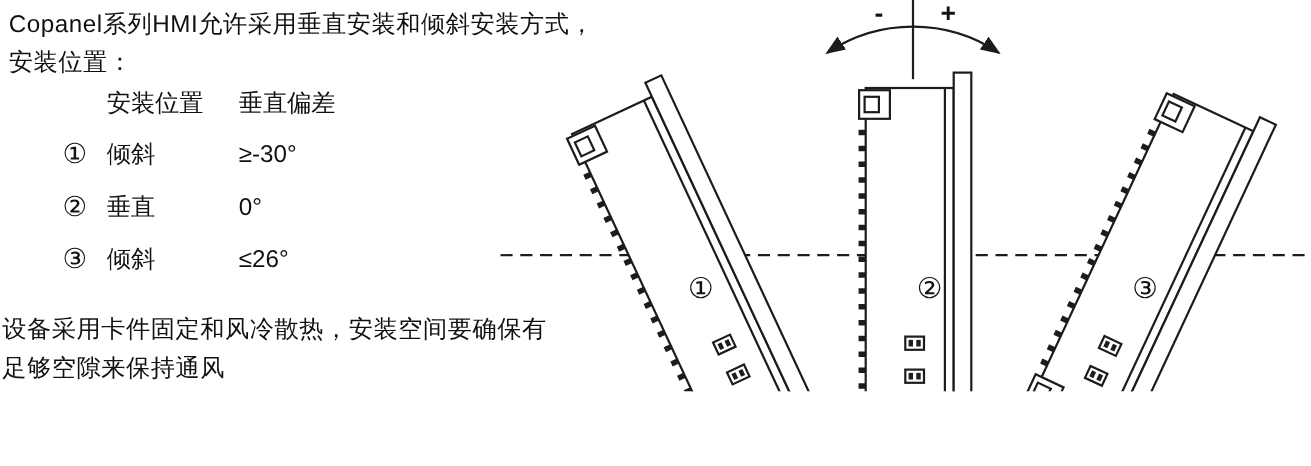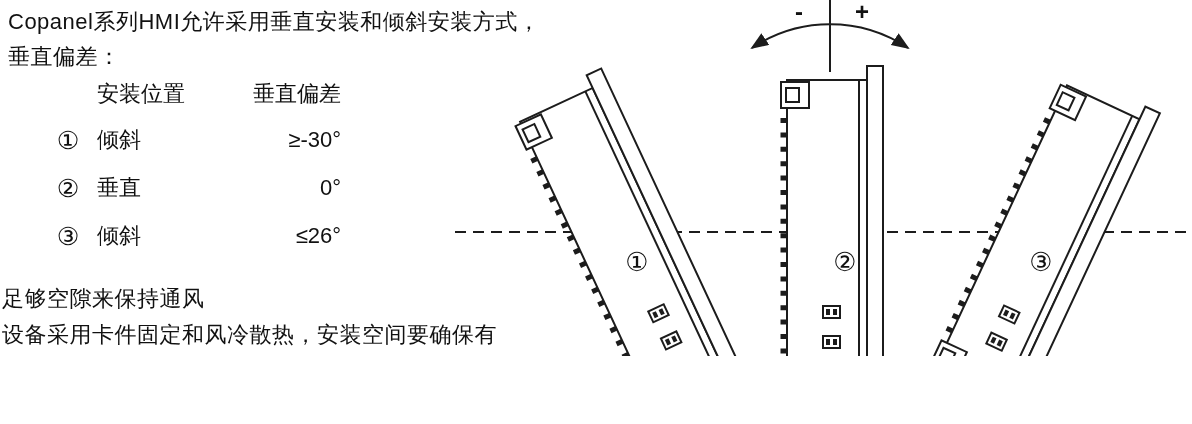--- a/index.html
+++ b/index.html
@@ -7,42 +7,42 @@
   body { font-family:"Liberation Sans","DejaVu Sans",sans-serif; }
   .canvas { position:relative; width:1192px; height:356px; background:#fff; color:#111; overflow:hidden;text-decoration:underline; }
 
   .intro { position:absolute; left:8px; top:4px; font-size:22px; line-height:35px; letter-spacing:.5px; }
 
   .mount-table { position:absolute; left:39px; top:72px; display:grid;
                  grid-template-columns:58px 120px 124px;
                  grid-template-rows:44px 48px 48px 48px;
                  align-items:center; font-size:22px; }
   .mt-marker { font-size:25px; text-align:center; }
-  .mt-center { text-align:right; }
+  .mt-center { text-align:left; }
 
   .note { position:absolute; left:2px; top:281px; font-size:22px; line-height:36px; letter-spacing:.5px; }
 
   .diagram { position:absolute; left:0; top:0; }
   .diagram rect, .diagram line, .diagram path { stroke:#1c1c1c; stroke-width:2; fill:#fff; }
   .diagram line, .diagram .arc { fill:none; }
   .diagram .teeth { stroke-width:7; stroke-dasharray:5 9.4; fill:none; }
   .diagram .pin { fill:#1c1c1c; stroke:none; }
   .diagram .centerline { stroke-dasharray:11 7; }
   .diagram text { fill:#111; stroke:none; font-size:26px; text-anchor:middle; }
   .diagram text.sign { font-size:24px; font-weight:bold; }
   .diagram .arrow-fill { fill:#1c1c1c; stroke:none; }
 </style>
 </head>
 <body>
 
 <div class="canvas">
 
   <div class="intro">
     <div>Copanel系列HMI允许采用垂直安装和倾斜安装方式，</div>
-    <div>垂直偏差：</div>
+    <div>安装位置：</div>
   </div>
 
   <div class="mount-table">
     <div></div>
     <div>安装位置</div>
     <div class="mt-center">垂直偏差</div>
 
     <div class="mt-marker">①</div>
     <div>倾斜</div>
     <div class="mt-center">≥-30°</div>
@@ -50,22 +50,22 @@
     <div class="mt-marker">②</div>
     <div>垂直</div>
     <div class="mt-center">0°</div>
 
     <div class="mt-marker">③</div>
     <div>倾斜</div>
     <div class="mt-center">≤26°</div>
   </div>
 
   <div class="note">
+    <div>设备采用卡件固定和风冷散热，安装空间要确保有</div>
     <div>足够空隙来保持通风</div>
-    <div>设备采用卡件固定和风冷散热，安装空间要确保有</div>
   </div>
 
   <svg class="diagram" width="1192" height="424" viewBox="0 0 1192 424" xmlns="http://www.w3.org/2000/svg">
 
     <defs>
       <marker id="arrowhead" markerWidth="10" markerHeight="8" refX="8" refY="3.5" orient="auto-start-reverse" markerUnits="strokeWidth">
         <path class="arrow-fill" d="M0,0 L9,3.5 L0,7 Z"></path>
       </marker>
 
       <g id="hmi-device">

